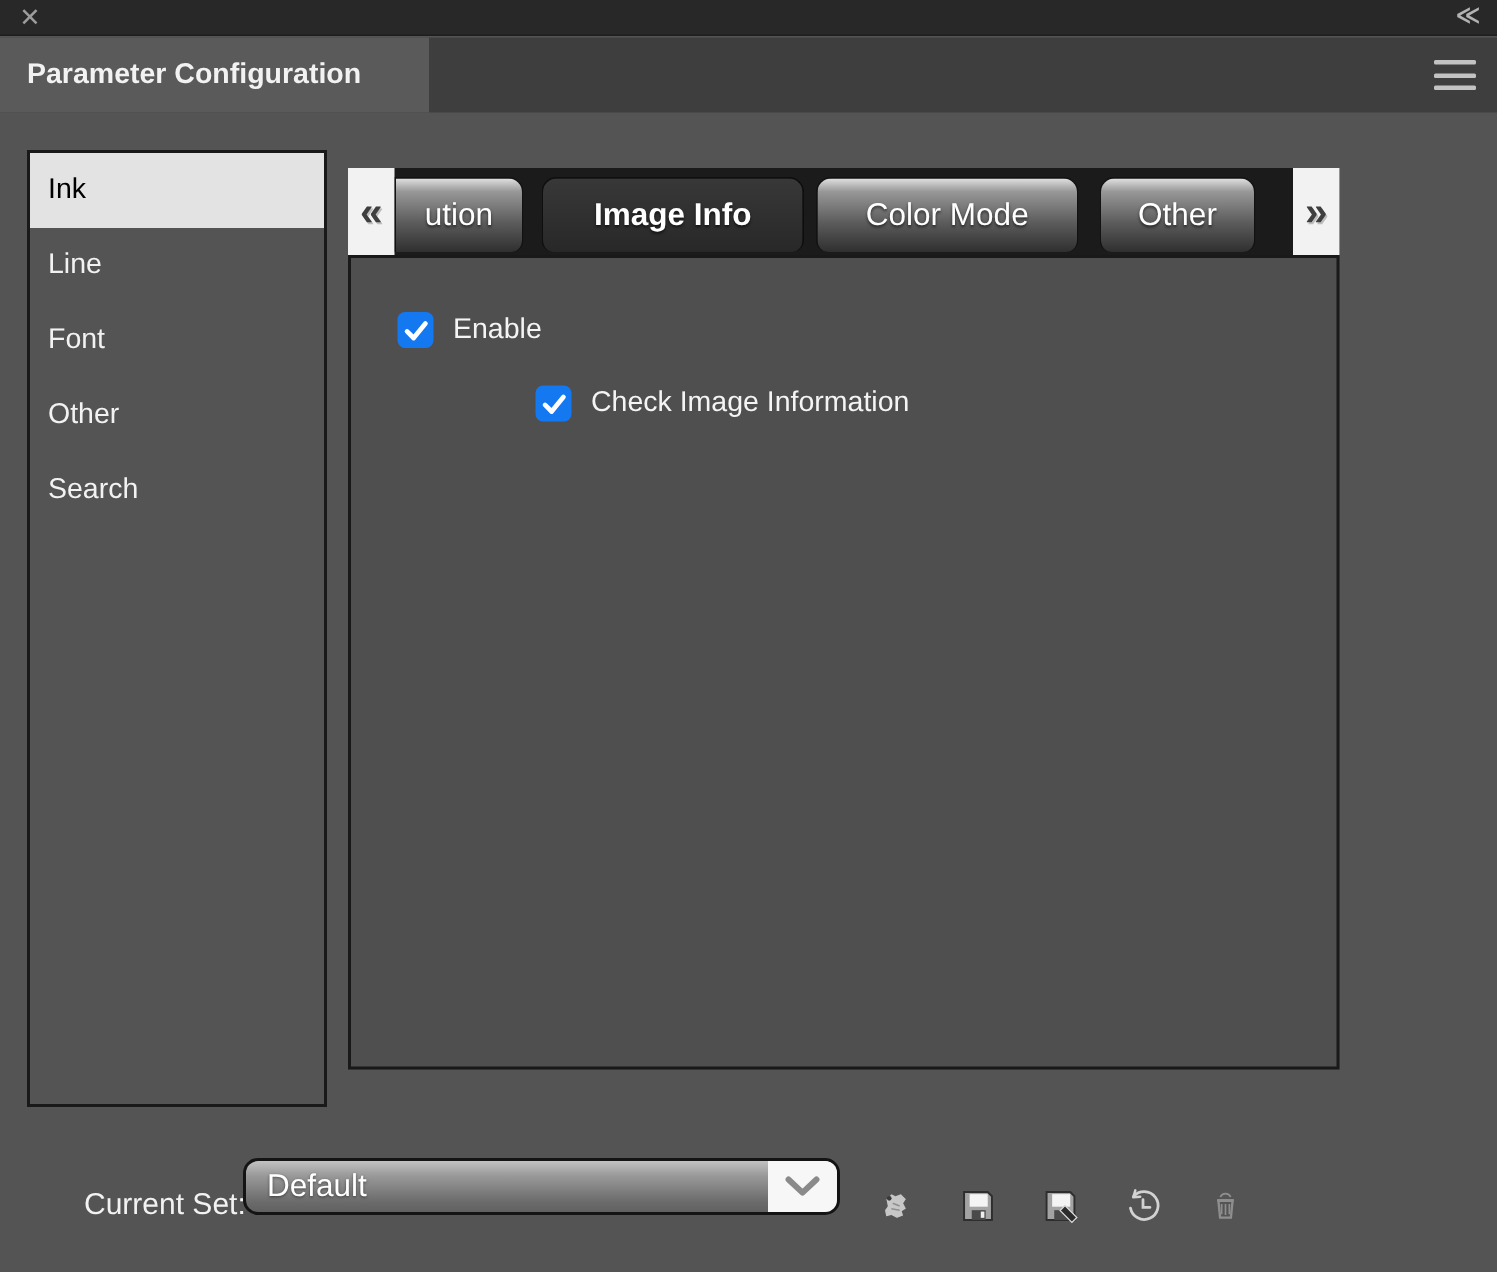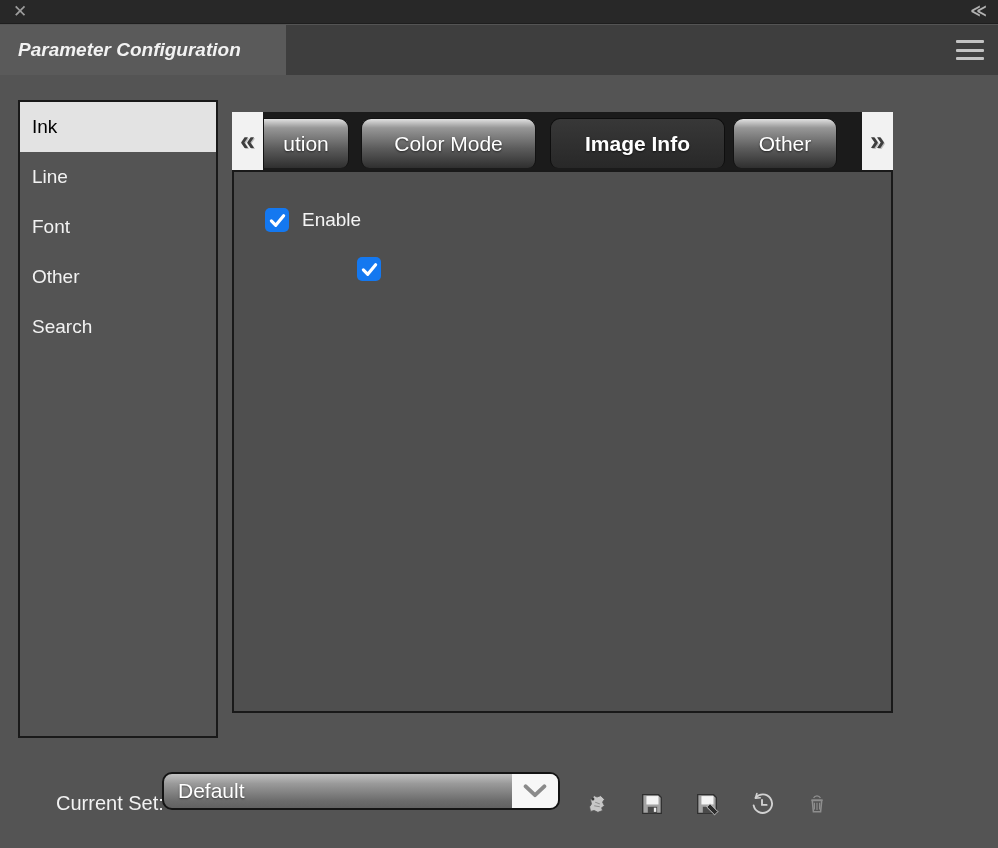--- a/index.html
+++ b/index.html
@@ -27,21 +27,21 @@
     letter-spacing:-1px;
   }
 
   
   .titlerow {
     position:absolute; left:0; top:25px; width:998px; height:50px;
     background:#3e3e3e;
   }
   .title-tab {
     position:absolute; left:0; top:0; width:286px; height:50px;
-    background:#5a5a5a; display:flex; align-items:center; padding-left:18px;font-style:italic;
+    background:#5a5a5a; display:flex; align-items:center; padding-left:18px;
   }
   .title-tab span { color:#f2f2f2; font-size:19px; font-weight:bold; }
   .menu-btn {
     position:absolute; right:12px; top:14px; width:30px; height:22px;
     display:flex; flex-direction:column; justify-content:space-between; padding:1px 0;
   }
   .menu-btn i { display:block; width:28px; height:3px; background:#c3c3c3; border-radius:1px; }
 
   
   .sidebar {
@@ -147,41 +147,42 @@
     <div class="side-item highlight">Ink</div>
     <div class="side-item">Line</div>
     <div class="side-item">Font</div>
     <div class="side-item">Other</div>
     <div class="side-item">Search</div>
   </div>
 
   <div class="tabstrip">
     <div class="scrollbtn">«</div>
     <div class="tab truncated">ution</div>
+    <div class="tab active">Image Info</div>
     <div class="tab t-colormode">Color Mode</div>
-    <div class="tab active">Image Info</div>
     <div class="tab t-other">Other</div>
     <div class="scrollbtn right">»</div>
   </div>
 
   <div class="contentbox">
     <div class="cbrow row-enable">
       <div class="checkbox">
         <svg width="21" height="21" viewBox="0 0 24 24" fill="none" stroke="#ffffff" stroke-width="3.6" stroke-linecap="round" stroke-linejoin="round">
             <polyline points="5,12.5 10,17.5 19,6.5"></polyline>
           </svg>
       </div>
       <span>Enable</span>
     </div>
     <div class="cbrow row-checkimg">
       <div class="checkbox">
         <svg width="21" height="21" viewBox="0 0 24 24" fill="none" stroke="#ffffff" stroke-width="3.6" stroke-linecap="round" stroke-linejoin="round">
             <polyline points="5,12.5 10,17.5 19,6.5"></polyline>
           </svg>
       </div>
+      <span>Check Image Information</span>
     </div>
   </div>
 
   <div class="footer-label">Current Set:</div>
 
   <div class="dropdown">
     <div class="dd-value">Default</div>
     <div class="dd-btn">
       <svg width="24" height="14" viewBox="0 0 20 12" fill="none" stroke="#8a8a8a" stroke-width="3.4" stroke-linecap="round" stroke-linejoin="round">
           <polyline points="2,2 10,9.5 18,2"></polyline>

